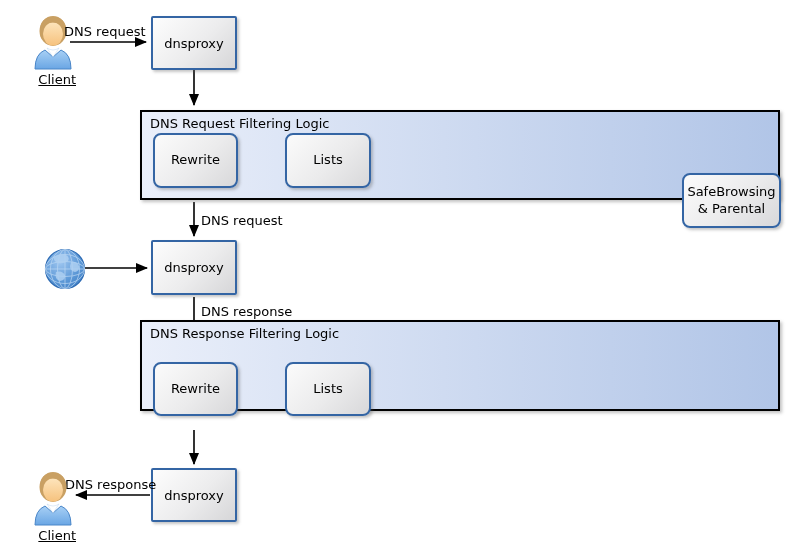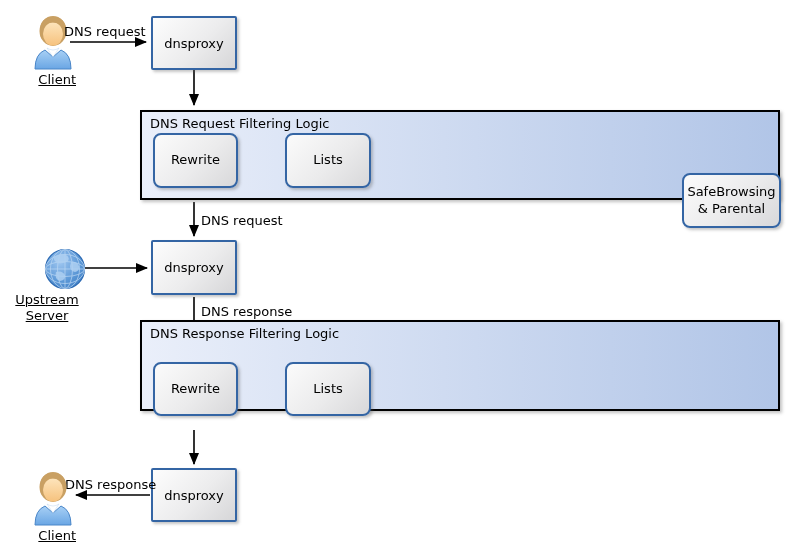--- a/index.html
+++ b/index.html
@@ -137,21 +137,20 @@
         <ellipse cx="21" cy="21" rx="14.5" ry="19.5"></ellipse>
         <line x1="1.5" y1="21" x2="40.5" y2="21"></line>
         <line x1="21" y1="1.5" x2="21" y2="40.5"></line>
       </g>
       <g fill="#aed0f2" opacity="0.85">
         <path d="M10,9 Q16,5 22,7 Q26,9 24,13 Q20,16 14,15 Q9,13 10,9 Z"></path>
         <path d="M27,14 Q33,13 35,18 Q36,23 31,24 Q26,23 26,18 Z"></path>
         <path d="M12,24 Q18,22 21,27 Q22,32 16,33 Q10,31 12,24 Z"></path>
       </g>
     </svg>
-    <div class="actor-label" style="width:78px;">Upstream Server</div>
   </div>
 
 
   <div class="node" style="left:151px; top:240px; height:55px;">
     <span>dnsproxy</span>
   </div>
 
   <div class="edge-label" style="left:201px; top:304px;">DNS response</div>
 
   <div class="pipeline" style="top:320px; height:91px;">

